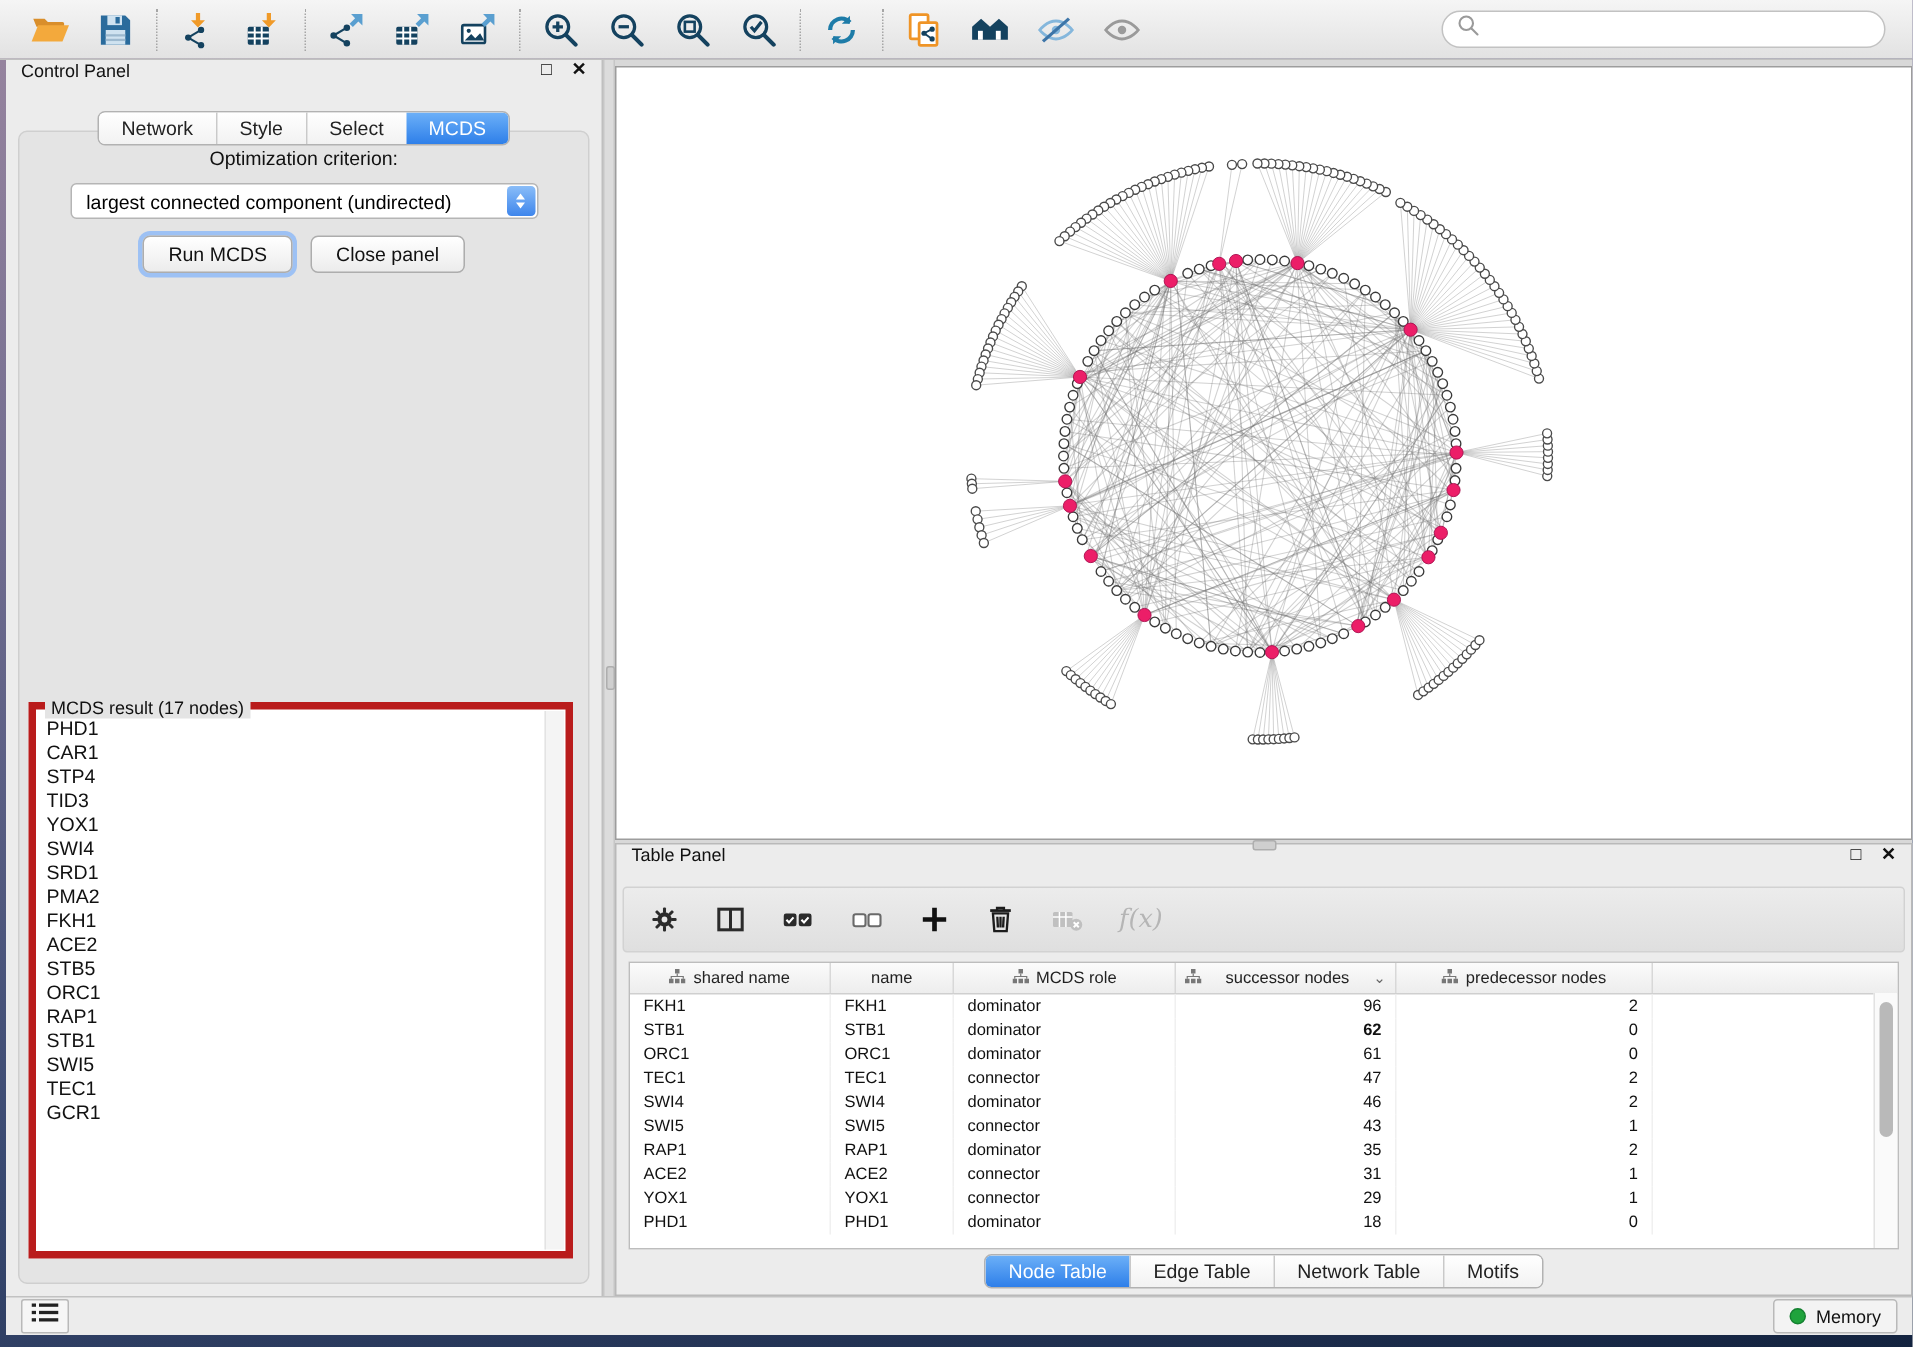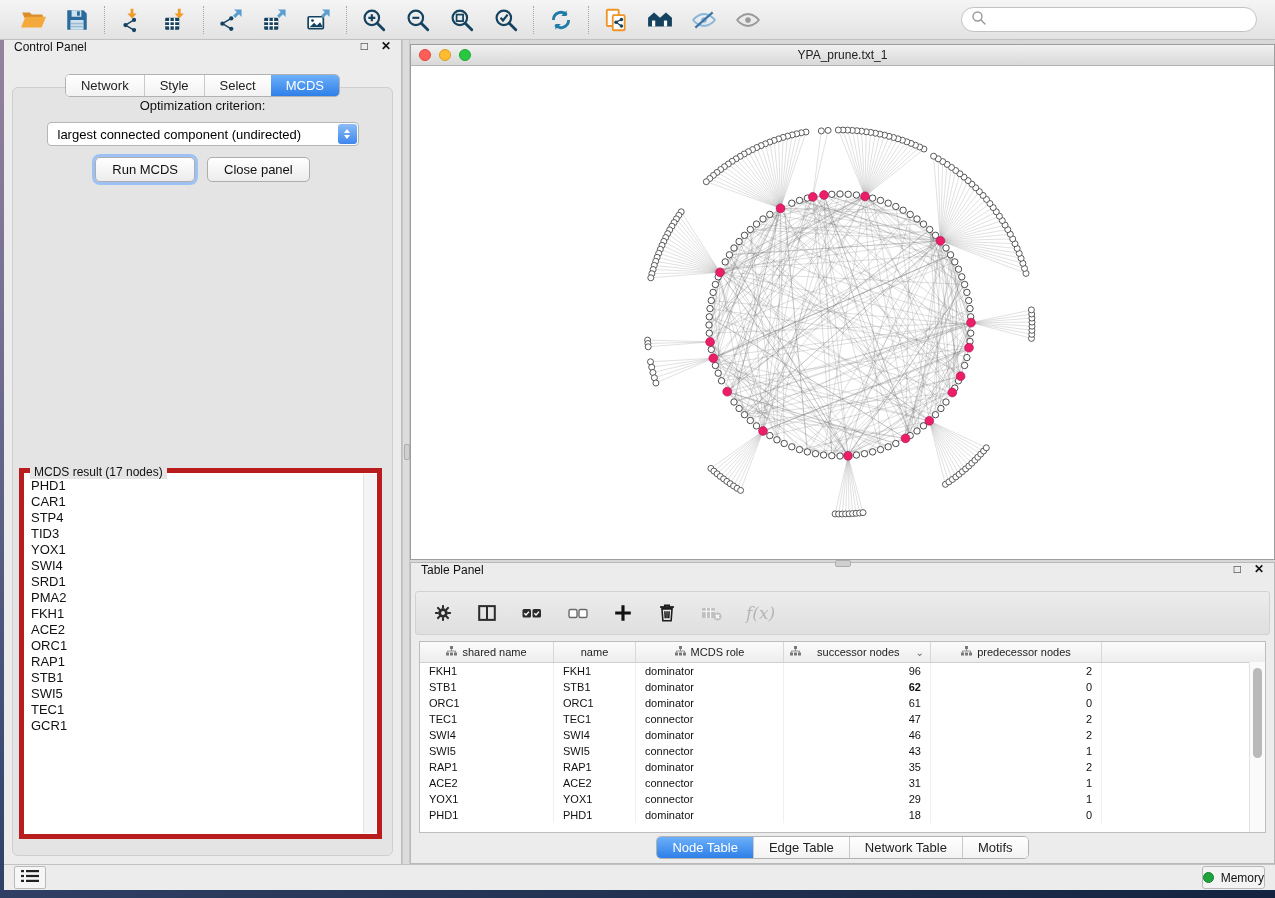--- a/index.html
+++ b/index.html
@@ -93,21 +93,21 @@
   .vthumb{position:absolute;top:6px;left:2.5px;width:9px;height:90px;background:#b9b9b9;border-radius:5px;cursor:pointer}
   .tp-tabs{position:absolute;left:0;right:0;top:273px;height:24px;display:flex;justify-content:center}
   .splitter-h-handle{position:absolute;left:424px;top:-3px;width:14px;height:5px;background:#cfcfcf;
     border:1px solid #aeaeae;border-radius:2px;cursor:row-resize}
   
   .statusbar{position:absolute;left:4px;right:0;top:864px;height:26px;background:#ececec;
     border-top:1px solid #c2c2c2;display:flex;align-items:center;padding:0 10px;box-sizing:border-box}
   .list-btn{width:30px;height:21px;border:1px solid #b9b9b9;background:#f6f6f6;display:flex;
     align-items:center;justify-content:center;border-radius:2px;cursor:pointer}
   .memory-btn{margin-left:auto;height:21px;border:1px solid #b9b9b9;background:#f3f3f3;border-radius:3px;
-    display:flex;align-items:center;gap:7px;padding:0 0;font-size:12px;color:#111;cursor:pointer}
+    display:flex;align-items:center;gap:7px;padding:0 10px;font-size:12px;color:#111;cursor:pointer}
   .mem-dot{width:11px;height:11px;border-radius:50%;background:#1fa33c;border:1px solid #148030;box-sizing:border-box}
 </style>
 </head>
 <body>
 
 <div id="app">
 
   <div class="toolbar">
     <div class="tgroups" id="tgroups">
         <div class="tgroup">
@@ -332,46 +332,39 @@
             <div class="mcds-item">PHD1</div>
             <div class="mcds-item">CAR1</div>
             <div class="mcds-item">STP4</div>
             <div class="mcds-item">TID3</div>
             <div class="mcds-item">YOX1</div>
             <div class="mcds-item">SWI4</div>
             <div class="mcds-item">SRD1</div>
             <div class="mcds-item">PMA2</div>
             <div class="mcds-item">FKH1</div>
             <div class="mcds-item">ACE2</div>
+            <div class="mcds-item">STB5</div>
             <div class="mcds-item">ORC1</div>
             <div class="mcds-item">RAP1</div>
             <div class="mcds-item">STB1</div>
             <div class="mcds-item">SWI5</div>
             <div class="mcds-item">TEC1</div>
             <div class="mcds-item">GCR1</div>
           </div>
         <div class="mcds-scroll"></div>
       </div>
     </div>
   </div>
 
   <div class="splitter-v">
       <div class="handle"></div>
     </div>
 
   <div class="right-region">
     <div class="network-window">
-      <div class="nw-titlebar">
-        <div class="traffic">
-          <span class="tl red"></span>
-          <span class="tl yellow"></span>
-          <span class="tl green"></span>
-        </div>
-        <div class="nw-title">YPA_prune.txt_1</div>
-      </div>
       <svg id="net-svg" width="863" height="494" viewBox="0 0 863 494">
           <g stroke="#6f6f6f" stroke-width="0.7" stroke-opacity="0.32">
             <line x1="369.5" y1="142.3" x2="298.3" y2="267.2"></line>
             <line x1="369.5" y1="142.3" x2="299.0" y2="275.4"></line>
             <line x1="369.5" y1="142.3" x2="323.0" y2="336.0"></line>
             <line x1="369.5" y1="142.3" x2="318.4" y2="329.2"></line>
             <line x1="369.5" y1="142.3" x2="506.0" y2="365.0"></line>
             <line x1="369.5" y1="142.3" x2="300.3" y2="283.5"></line>
             <line x1="369.5" y1="142.3" x2="543.8" y2="195.9"></line>
             <line x1="369.5" y1="142.3" x2="300.3" y2="283.5"></line>

